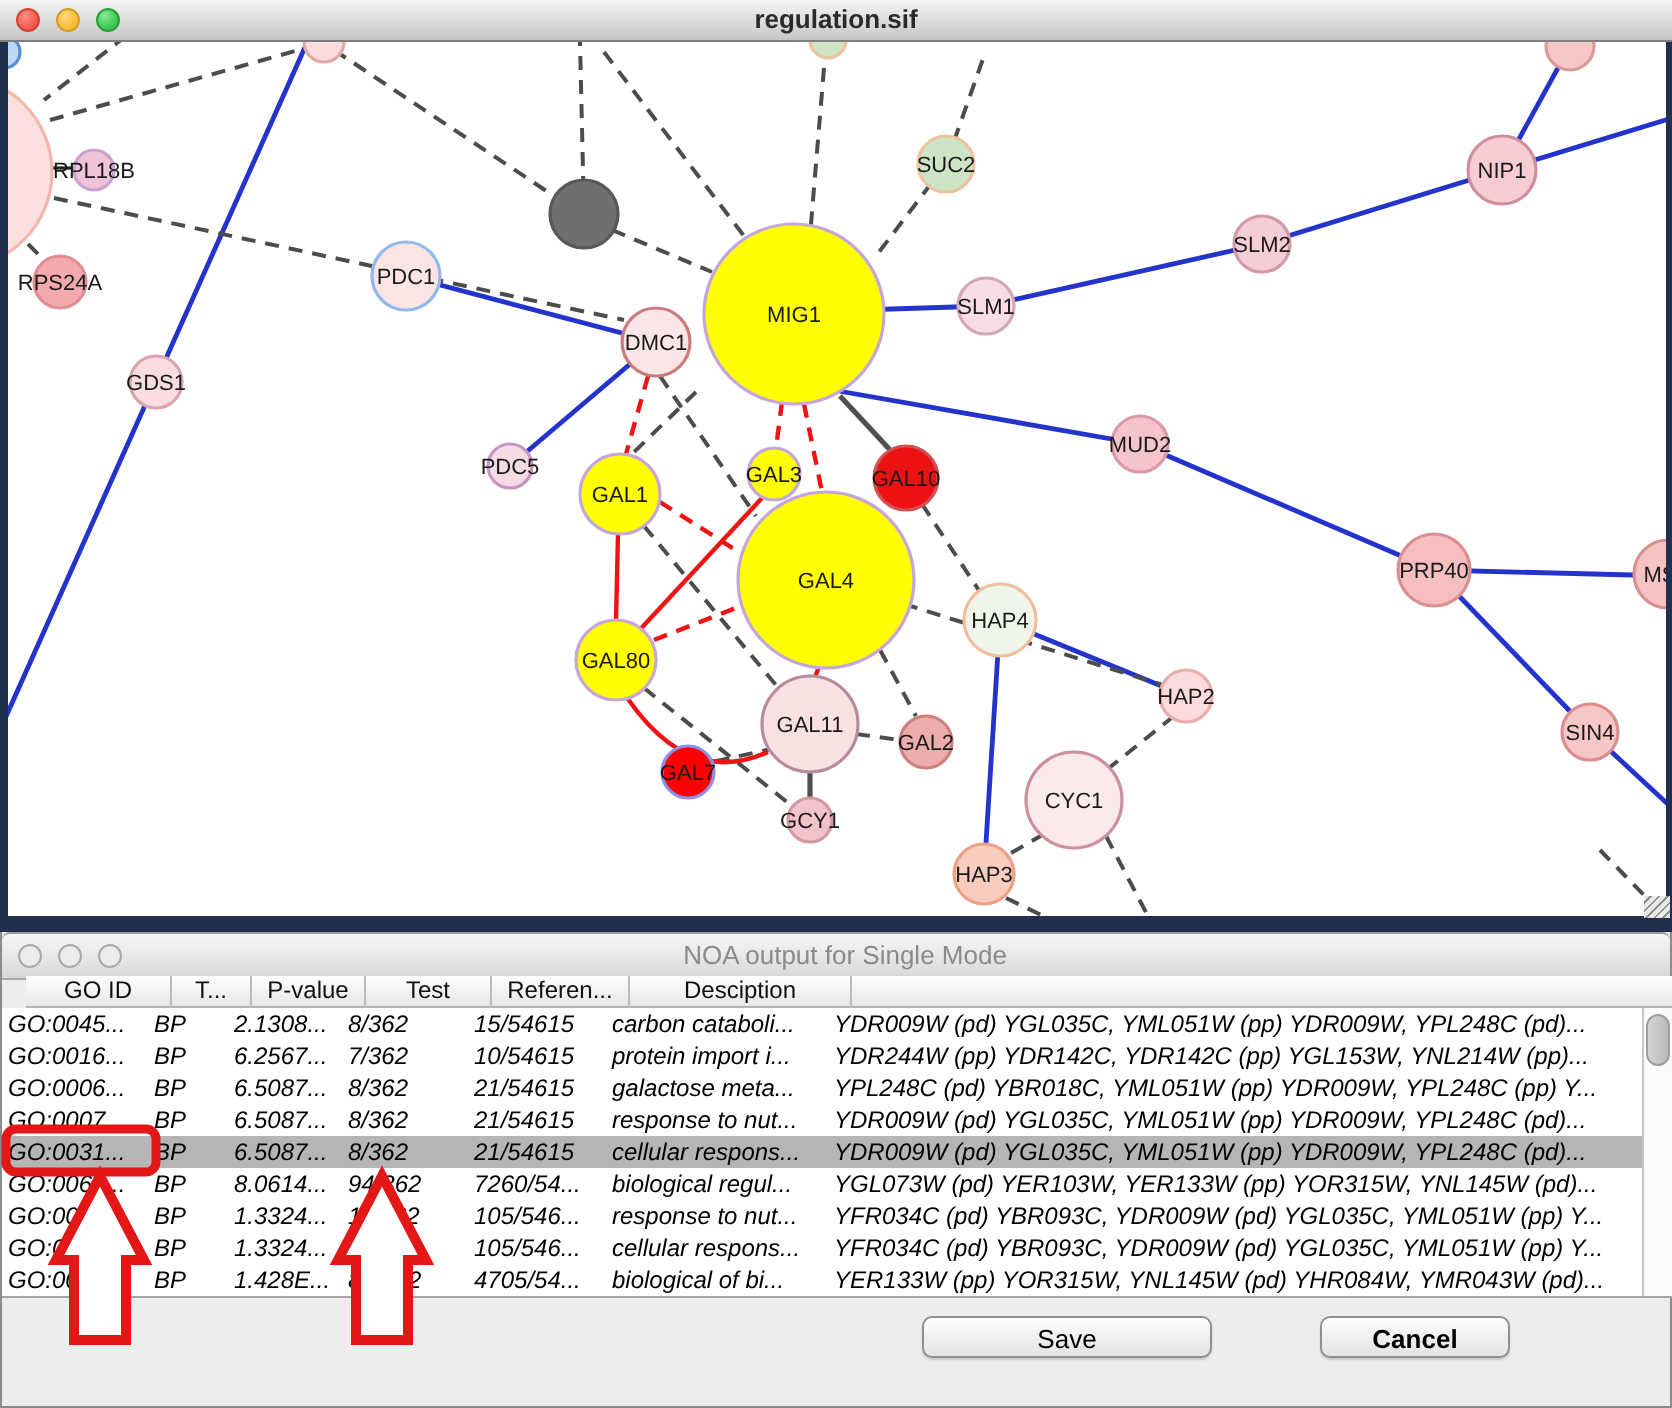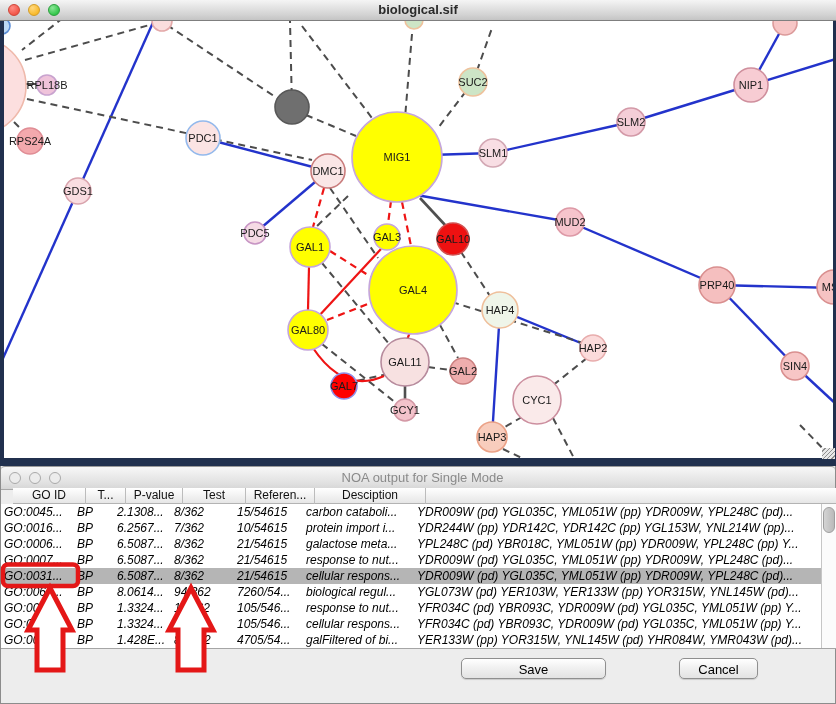--- a/index.html
+++ b/index.html
@@ -52,21 +52,21 @@
   .tbody-right-pad{position:absolute;left:820px;top:38px;width:16px;height:144px;background:#fbfbfb;
     box-sizing:border-box;border-left:1px solid #c6c6c6;}
   .sb-thumb{position:absolute;left:822px;top:41px;width:12px;height:26px;border-radius:6px;
     background:linear-gradient(90deg,#d4d4d4,#b9b9b9);border:1px solid #9e9e9e;box-sizing:border-box;}
   .table-bottom-line{position:absolute;left:0;top:182px;width:836px;height:1px;background:#a5a5a5;}
   .btn{position:absolute;top:192px;height:21px;box-sizing:border-box;
     background:linear-gradient(#ffffff,#f1f1f1 45%,#e3e3e3);
     border:1px solid #8f8f8f;border-radius:5px;font-size:13px;color:#000;
     text-align:center;line-height:19px;box-shadow:0 1px 1px rgba(0,0,0,.15);}
   .btn-save{left:460px;width:145px;}
-  .btn-cancel{left:678px;width:79px;}
+  .btn-cancel{left:659px;width:95px;font-weight:bold;}
 
   
   .overlay{position:absolute;left:0;top:0;width:836px;height:704px;z-index:50;pointer-events:none;}
 </style>
 </head>
 <body>
 
 <div class="stage">
 
   <section class="net-window">
@@ -184,21 +184,21 @@
         <text x="387" y="241" class="nlabel">GAL3</text>
         <circle cx="453" cy="239" r="16" fill="#ee1111" stroke="#d25050" stroke-width="1.6"></circle>
         <text x="453" y="243" class="nlabel">GAL10</text>
         <circle cx="413" cy="290" r="44" fill="#ffff00" stroke="#c5a6dc" stroke-width="1.6"></circle>
         <text x="413" y="294" class="nlabel">GAL4</text>
       </svg>
     <div class="titlebar">
       <span class="light l1"></span>
       <span class="light l2"></span>
       <span class="light l3"></span>
-      <span class="title">biological.sif</span>
+      <span class="title">regulation.sif</span>
     </div>
     <div class="edge-left"></div>
     <div class="edge-right"></div>
     <div class="navy-strip">
       <div class="grip"></div>
     </div>
   </section>
 
   <section class="noa-window">
     <div class="noa-titlebar">
@@ -287,21 +287,21 @@
           <div class="tcell" style="width: 69px;">105/546...</div>
           <div class="tcell" style="width: 111px;">cellular respons...</div>
           <div class="tcell" style="width: 407px;">YFR034C (pd) YBR093C, YDR009W (pd) YGL035C, YML051W (pp) Y...</div>
         </div>
         <div class="trow">
           <div class="tcell" style="width: 73px;">GO:0050...</div>
           <div class="tcell" style="width: 40px;">BP</div>
           <div class="tcell" style="width: 57px;">1.428E...</div>
           <div class="tcell" style="width: 63px;">80/362</div>
           <div class="tcell" style="width: 69px;">4705/54...</div>
-          <div class="tcell" style="width: 111px;">galFiltered of bi...</div>
+          <div class="tcell" style="width: 111px;">biological of bi...</div>
           <div class="tcell" style="width: 407px;">YER133W (pp) YOR315W, YNL145W (pd) YHR084W, YMR043W (pd)...</div>
         </div>
       </div>
     <div class="tbody-right-pad"></div>
     <div class="sb-thumb"></div>
     <div class="table-bottom-line"></div>
     <button class="btn btn-save">Save</button>
     <button class="btn btn-cancel">Cancel</button>
   </section>
 

